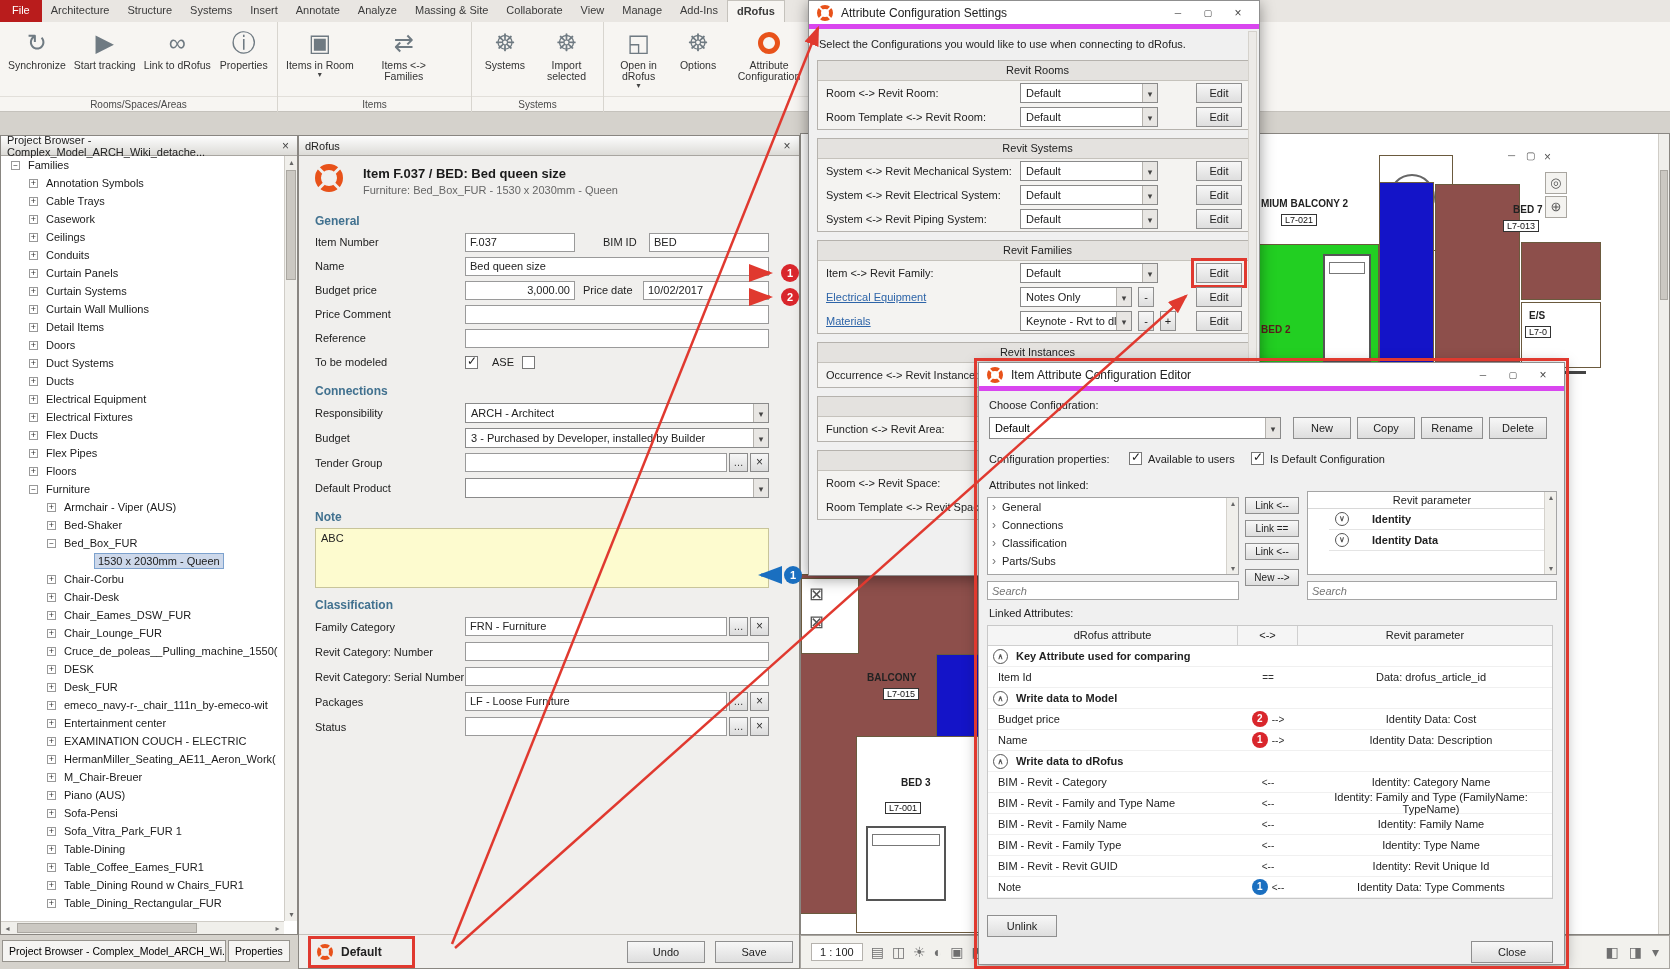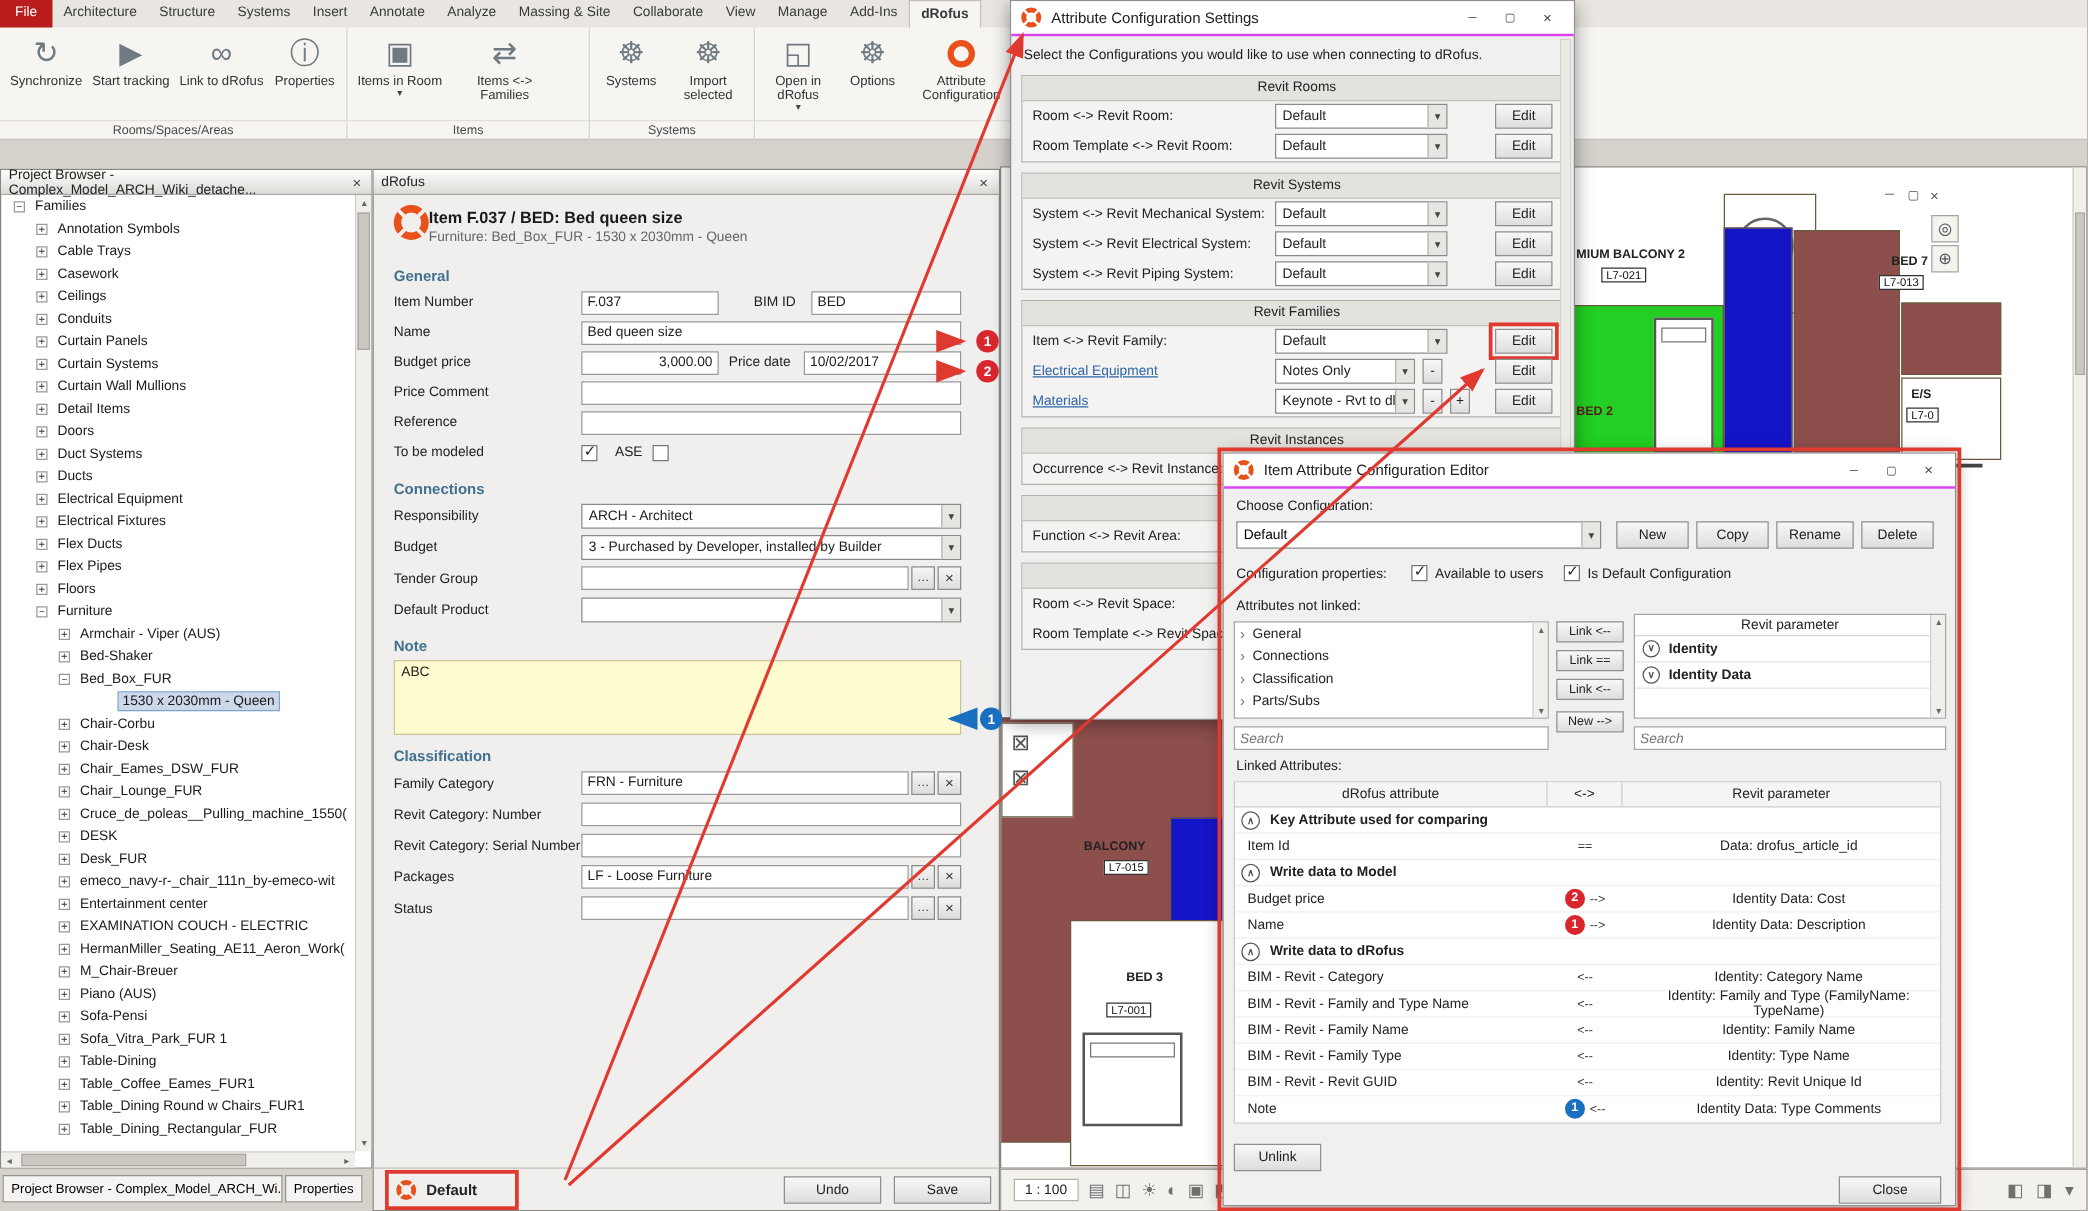--- a/index.html
+++ b/index.html
@@ -48,21 +48,21 @@
   .btab { background:#f5f4f2; border:1px solid #96938d; font-size:10.5px; padding:4px 6px; white-space:nowrap; overflow:hidden; max-width:224px; }
 
   
   #drpanel { position:absolute; left:298px; top:135px; width:502px; height:834px; background:#f0efed; border:1px solid #898681; }
   .dlogo { width:28px; height:28px; border:6px solid #e8521a; border-radius:50%; position:relative; flex:0 0 28px; }
   .dlogo::before, .dlogo::after { content:""; position:absolute; left:-9px; right:-9px; top:50%; height:3px; margin-top:-1.5px; background:#f0efed; }
   .dlogo::before { transform:rotate(45deg);} .dlogo::after { transform:rotate(-45deg);}
   .dlogo.sm { width:16px; height:16px; border-width:4px; flex:0 0 16px; }
   .dlogo.sm::before,.dlogo.sm::after{ height:2px; margin-top:-1px; left:-5px; right:-5px; }
   .dlogo.white::before,.dlogo.white::after{ background:#fff; }
-  #dr-head { height:52px; padding:8px 0 0 16px; display:flex; gap:0; }
+  #dr-head { height:52px; padding:8px 0 0 16px; display:flex; gap:20px; }
   #dr-title { font-size:13px; font-weight:bold; color:#1a1a1a; padding-top:2px; }
   #dr-sub { font-size:11px; color:#666; padding-top:3px; }
   .sect { margin:6px 16px 2px; font-size:12px; font-weight:bold; color:#41718f; height:14px; }
   .sect.mt { margin-top:10px; }
   .frow { display:flex; align-items:center; height:24px; padding:0 30px 0 16px; font-size:11px; color:#222; }
   .frow.h25 { height:25px; }
   .flabel { flex:0 0 150px; }
   .inp { border:1px solid #9a9a9a; background:#fff; height:19px; line-height:17px; font-size:11px; padding:0 4px; overflow:hidden; white-space:nowrap; }
   .grow { flex:1; }
   .w110 { width:110px; }
@@ -95,21 +95,21 @@
   #plan-vscroll { position:absolute; right:0; top:0; bottom:0; width:11px; background:#f0efeb; border-left:1px solid #d0cdc7; }
   #plan-vscroll .thumb { position:absolute; left:1px; right:1px; top:36px; height:130px; background:#cbc8c2; border:1px solid #aaa7a1; }
 
   #viewbar { position:absolute; left:800px; top:935px; width:870px; height:34px; background:#f2f1ed; border:1px solid #a8a5a0; display:flex; align-items:center; padding:0 10px; gap:8px; z-index:1; }
   #scale-box { font-size:11px; color:#222; border:1px solid #b5b2ad; background:#fff; padding:2px 8px; }
   .vbicon { font-size:14px; color:#6f6f6f; }
   #viewbar .right { margin-left:auto; display:flex; gap:10px; }
 
   
   .dialog { position:absolute; background:#f0f0f0; border:1px solid #8f8f8f; box-shadow:0 3px 14px rgba(0,0,0,0.4); }
-  .dtitle { height:28px; background:#fff; display:flex; align-items:center; padding:0 6px 0 8px; border-bottom:2px solid #d946ef; }
+  .dtitle { height:28px; background:#fff; display:flex; align-items:center; padding:0 6px 0 8px; border-bottom:5px solid #d946ef; }
   .dtitle .ttxt { font-size:12px; color:#222; margin-left:8px; flex:1; }
   .dtitle .wctl { width:30px; height:20px; line-height:20px; }
 
   
   #dlg-settings { left:808px; top:0; width:452px; height:576px; z-index:20; }
   #dlg-settings .intro { font-size:11px; color:#222; padding:9px 10px 4px; }
   .gbox { margin:6px 8px 8px; border:1px solid #b5b2ad; background:#f4f3f1; }
   .ghead { height:20px; background:#e4e2df; border-bottom:1px solid #c5c2bc; font-size:11px; color:#222; line-height:19px; padding-left:7px;text-align:center; }
   .srow { display:flex; align-items:center; height:24px; padding:0 8px; gap:6px; font-size:11px; color:#222; }
   .srow .slabel { flex:0 0 188px; white-space:nowrap; overflow:hidden; }
@@ -125,21 +125,21 @@
   
   #dlg-editor { left:978px; top:362px; width:587px; height:603px; z-index:30; }
   #dlg-editor .abs { position:absolute; }
   .lbl11 { font-size:11px; color:#222; }
   .list { background:#fff; border:1px solid #a5a5a5; overflow:hidden; position:relative; }
   .atrow { height:18px; display:flex; align-items:center; font-size:11px; color:#222; padding-left:4px; gap:6px; }
   .achev::before { content:"›"; color:#777; font-size:12px; }
   .mscroll { position:absolute; right:0; top:0; bottom:0; width:12px; background:#f0efeb; border-left:1px solid #d5d2cc; }
   .mscroll .sarr { width:12px; height:11px; line-height:11px; }
   .prhead { height:17px; text-align:center; font-size:11px; color:#222; border-bottom:1px solid #d8d8d8; line-height:16px; }
-  .prow { height:21px; display:flex; align-items:center; gap:7px; padding-left:6px; border-bottom:1px solid #e4e4e4; font-size:11px; font-weight:bold; color:#222; }
+  .prow { height:21px; display:flex; align-items:center; gap:23px; padding-left:6px; border-bottom:1px solid #e4e4e4; font-size:11px; font-weight:bold; color:#222;margin-left:21px; }
   .pcirc { width:14px; height:14px; border:1.5px solid #555; border-radius:50%; text-align:center; font-size:8px; line-height:12px; color:#555; flex:0 0 14px; }
   .pcirc::before{ content:"∨"; }
   .search { height:19px; border:1px solid #a5a5a5; background:#fff; font-size:11px; font-style:italic; color:#999; padding:0 4px; width:100%; font-family:"Liberation Sans",sans-serif; }
   .linkbtn { width:54px; height:17px; line-height:15px; font-size:10px; margin-bottom:5px; }
 
   #la-table { position:absolute; left:8px; top:262px; width:566px; height:274px; background:#fff; border:1px solid #c8c8c8; font-size:11px; }
   .la-hrow { display:flex; height:20px; background:#f5f5f5; border-bottom:1px solid #d0d0d0; color:#222; }
   .la-hrow span { line-height:19px; text-align:center; }
   .hc-l { width:250px; border-right:1px solid #d0d0d0; }
   .hc-m { width:60px; border-right:1px solid #d0d0d0; }

